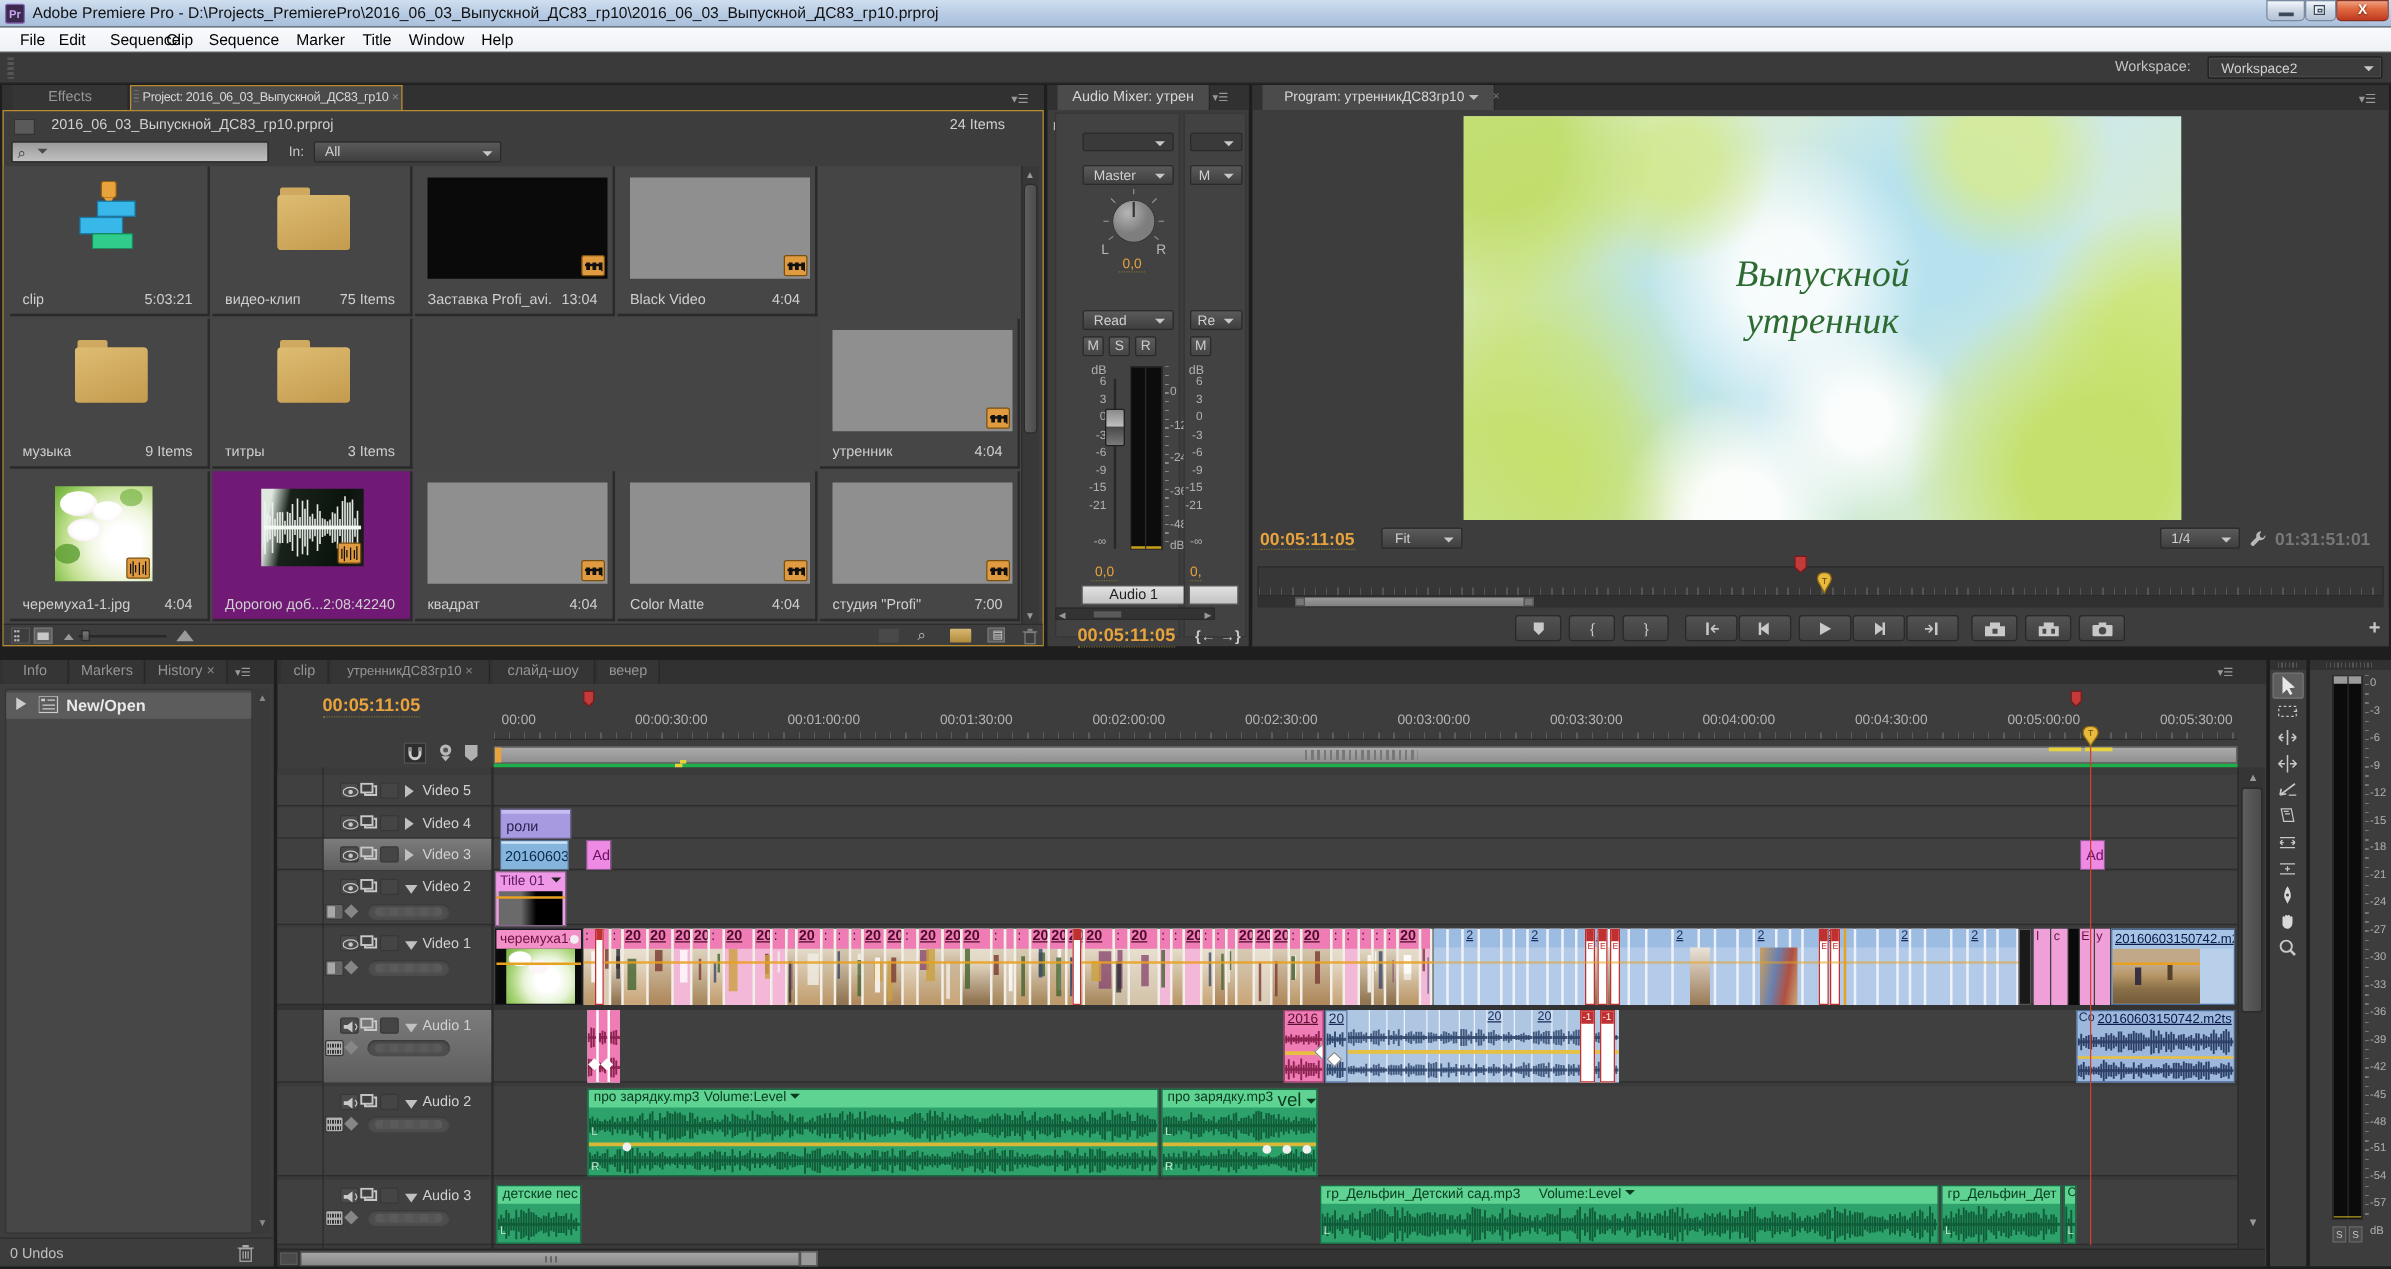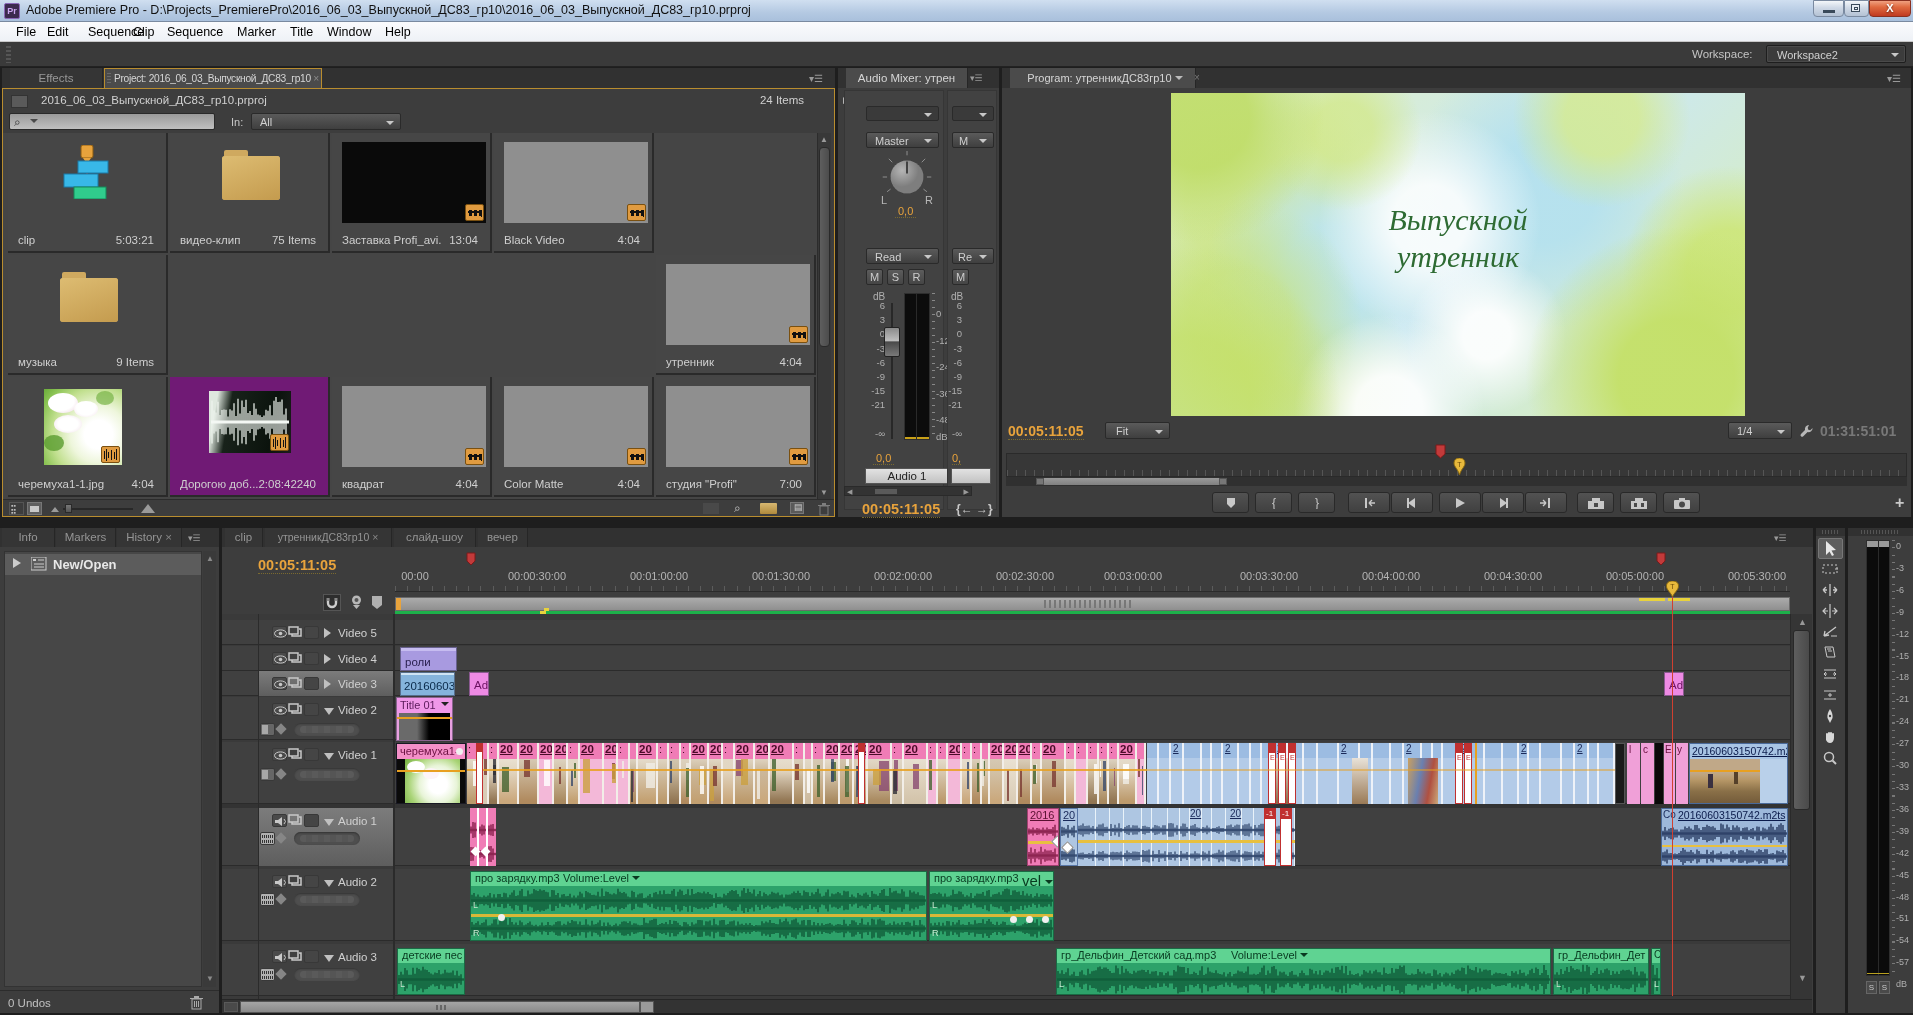--- a/index.html
+++ b/index.html
@@ -122,20 +122,25 @@
               <em style="bottom:2px"></em>
             </div>
           </div>
           <div class="cell-name">Black Video</div>
           <div class="cell-dur">4:04</div>
         </div>
         <div class="a" style="left:5px;top:122px;width:160px;height:120px;background:#464646;border-right:2px solid #2a2a2a;border-bottom:2px solid #2a2a2a">
           <div class="folder" style="left:52px;top:23px"></div>
           <div class="cell-name">музыка</div>
           <div class="cell-dur">9 Items</div>
+        </div>
+        <div class="a" style="left:167px;top:122px;width:160px;height:120px;background:#464646;border-right:2px solid #2a2a2a;border-bottom:2px solid #2a2a2a">
+          <div class="folder" style="left:52px;top:23px"></div>
+          <div class="cell-name">титры</div>
+          <div class="cell-dur">3 Items</div>
         </div>
         <div class="a" style="left:653px;top:122px;width:160px;height:120px;background:#464646;border-right:2px solid #2a2a2a;border-bottom:2px solid #2a2a2a">
           <div class="thumb">
             <div class="badge" style="right:2px;bottom:2px">
               <em style="top:3px"></em>
               <em style="top:6px;background:#111"></em>
               <span style="position:absolute;left:3px;top:5px;width:3px;height:7px;background:#111"></span>
               <span style="position:absolute;left:8px;top:5px;width:3px;height:7px;background:#111"></span>
               <span style="position:absolute;left:13px;top:5px;width:3px;height:7px;background:#111"></span>
               <em style="bottom:2px"></em>
@@ -531,21 +536,21 @@
     <svg width="12" height="15" style="position:absolute;left:149px;top:67px">
       <path d="M1 1 h10 v9 l-5 4 l-5 -4 z" fill="#b0b0b0"></path>
     </svg>
     <div class="a" style="left:173px;top:38px;width:1395px;height:26px;background:#3d3d3d;border-bottom:1px solid #2a2a2a;overflow:hidden">
       <span style="position:absolute;left:-23px;top:4px;width:86px;text-align:center;color:#b4b4b4;font-size:11px">00:00</span>
       <span style="position:absolute;left:99px;top:4px;width:86px;text-align:center;color:#b4b4b4;font-size:11px">00:00:30:00</span>
       <span style="position:absolute;left:221px;top:4px;width:86px;text-align:center;color:#b4b4b4;font-size:11px">00:01:00:00</span>
       <span style="position:absolute;left:343px;top:4px;width:86px;text-align:center;color:#b4b4b4;font-size:11px">00:01:30:00</span>
       <span style="position:absolute;left:465px;top:4px;width:86px;text-align:center;color:#b4b4b4;font-size:11px">00:02:00:00</span>
       <span style="position:absolute;left:587px;top:4px;width:86px;text-align:center;color:#b4b4b4;font-size:11px">00:02:30:00</span>
-      <span style="position:absolute;left:709px;top:4px;width:86px;color:#b4b4b4;font-size:11px">00:03:00:00</span>
+      <span style="position:absolute;left:709px;top:4px;width:86px;text-align:center;color:#b4b4b4;font-size:11px">00:03:00:00</span>
       <span style="position:absolute;left:831px;top:4px;width:86px;text-align:center;color:#b4b4b4;font-size:11px">00:03:30:00</span>
       <span style="position:absolute;left:953px;top:4px;width:86px;text-align:center;color:#b4b4b4;font-size:11px">00:04:00:00</span>
       <span style="position:absolute;left:1075px;top:4px;width:86px;text-align:center;color:#b4b4b4;font-size:11px">00:04:30:00</span>
       <span style="position:absolute;left:1197px;top:4px;width:86px;text-align:center;color:#b4b4b4;font-size:11px">00:05:00:00</span>
       <span style="position:absolute;left:1319px;top:4px;width:86px;text-align:center;color:#b4b4b4;font-size:11px">00:05:30:00</span>
       <div class="a" style="left:0;top:20px;width:1395px;height:6px;background-image:repeating-linear-gradient(90deg,#5c5c5c 0 1px,transparent 1px 12.2px)"></div>
     </div>
     <svg width="12" height="14" style="position:absolute;left:243px;top:24px">
       <path d="M2 1 h8 v8 l-4 4 l-4 -4 z" fill="#c23a3a" stroke="#7a1a1a"></path>
     </svg>

